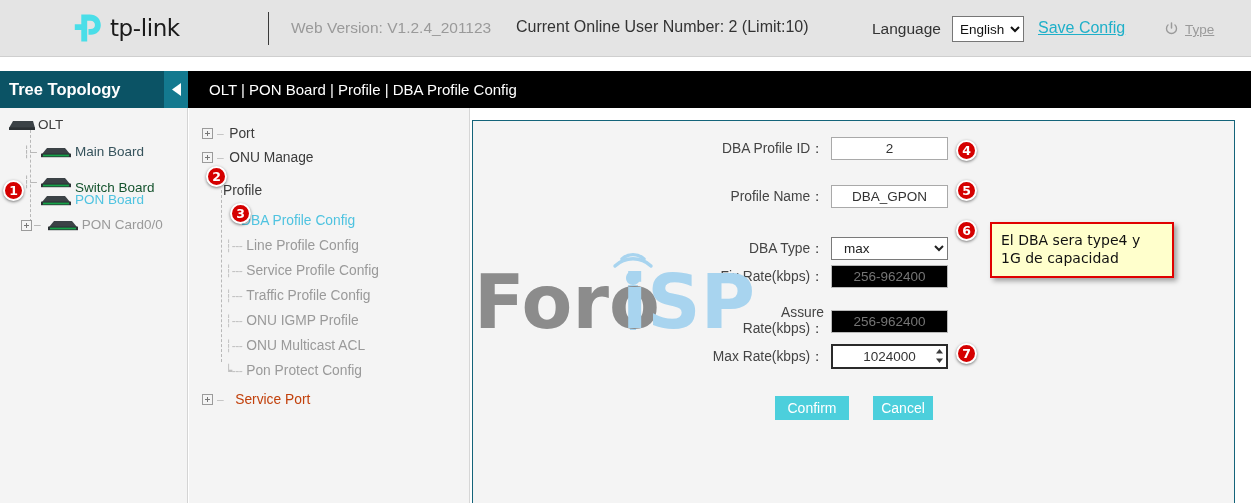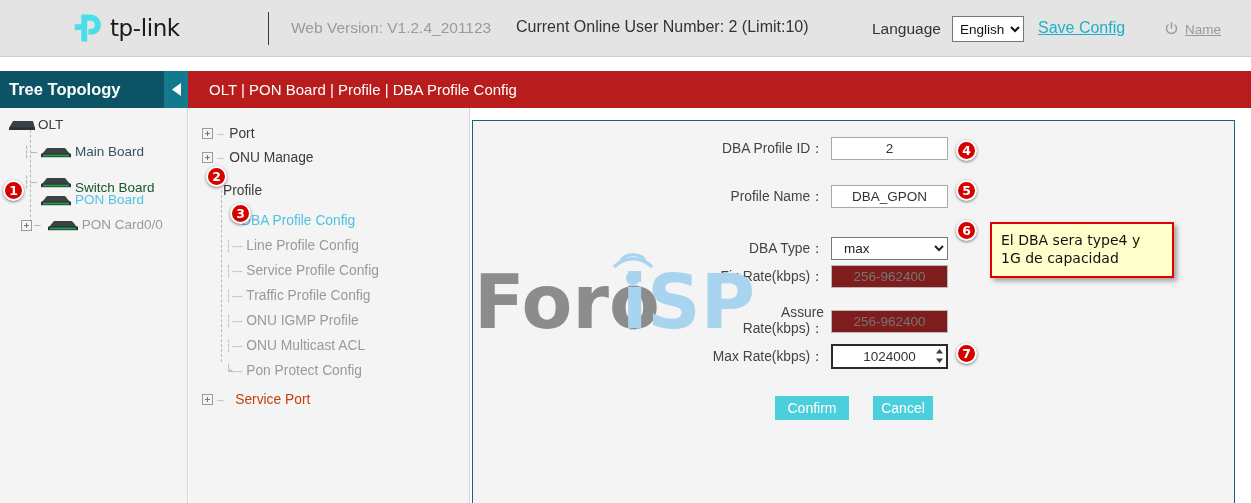--- a/index.html
+++ b/index.html
@@ -107,21 +107,21 @@
   .plusbox::after  { left: 4px; top: 2px; width: 1px; height: 5px; }
   .dash { color: #b0b0b0; font-size: 12px; }
   .vline {
     position: absolute; border-left: 1px dashed #b8b8b8;
   }
 
   
   #crumbbar {
     position: absolute; left: 188px; top: 71px;
     width: 1063px; height: 37px;
-    background: #b91c1c;
+    background: #000000;
   }
   #crumb-text {
     position: absolute; left: 21px; top: 10px;
     font-size: 15px; color: #ffffff;
   }
 
   #navpanel {
     position: absolute; left: 189px; top: 108px;
     width: 281px; height: 395px;
     background: #f4f4f4;
@@ -152,21 +152,21 @@
   .finput {
     width: 117px; height: 23px;
     border: 1px solid #a9a9a9;
     background: #ffffff;
     font-size: 13.5px; color: #333333;
     text-align: center;
     font-family: "Liberation Sans", sans-serif;
     padding: 0 2px;
   }
   .finput.disabled {
-    background: #7f1d1d; color: #9b9b9b;
+    background: #000000; color: #9b9b9b;
     border-color: #b9b9b9;
   }
   .fselect {
     width: 117px; height: 23px;
     border: 1px solid #7a7a7a;
     background: #ffffff;
     font-size: 13.5px; color: #222222;
     font-family: "Liberation Sans", sans-serif;
     padding-left: 8px;
   }
@@ -250,21 +250,21 @@
   <select id="lang-select">
     <option>English</option>
   </select>
 
   <a id="save-config">Save Config</a>
 
   <svg id="power-icon" viewBox="0 0 24 24">
     <path d="M12 3 L12 11" stroke="#9a9a9a" stroke-width="2.4" fill="none" stroke-linecap="round"></path>
     <path d="M6.5 6.2 A8 8 0 1 0 17.5 6.2" stroke="#9a9a9a" stroke-width="2.2" fill="none" stroke-linecap="round"></path>
   </svg>
-  <a id="exit-link">Name</a>
+  <a id="exit-link">Type</a>
 </div>
 
 <div id="sidebar">
   <div id="tree-head">
     <div id="tree-head-title">Tree Topology</div>
     <div id="collapse-btn">
       <svg width="11" height="15" viewBox="0 0 11 15">
         <path d="M10 1 L1 7.5 L10 14 Z" fill="#ffffff"></path>
       </svg>
     </div>

